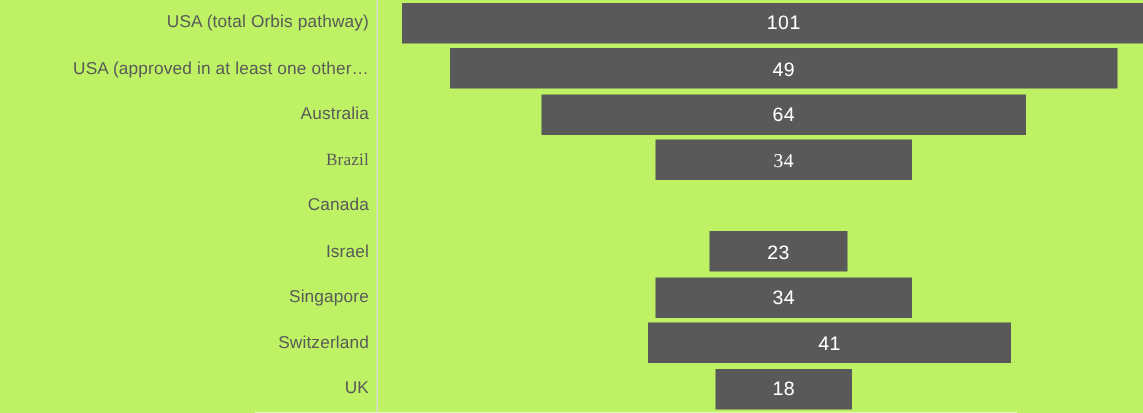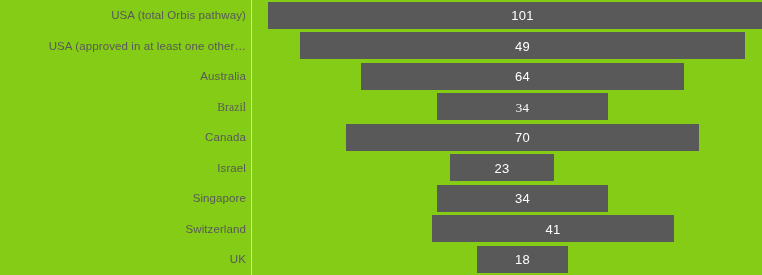--- a/index.html
+++ b/index.html
@@ -10,21 +10,21 @@
   body {
     width: 762px;
     height: 275px;
     font-family: "Liberation Sans", sans-serif;
     overflow: hidden;
   }
   #chart-root {
     position: relative;
     width: 762px;
     height: 275px;
-    background: #84cc16;
+    background: #bef264;
   }
   .plot-area {
     position: absolute;
     left: 0;
     top: 0;
     width: 762px;
     height: 275px;
   }
   .axis-line {
     position: absolute;
@@ -112,30 +112,25 @@
         <div class="row" style="top: 91.5px; font-family: Liberation Serif, serif;">
           <div class="cat-label">Brazil</div>
           <div class="bar-wrap">
             <div class="bar" style="width: 171.683px; left: 184.658px; background: rgb(89, 89, 89);">
               <span class="bar-value">34</span>
             </div>
           </div>
         </div>
         <div class="row" style="top: 122px;">
           <div class="cat-label">Canada</div>
-          <div class="bar-wrap">
-            <div class="bar" style="width: 353.465px; left: 93.7673px; background: rgb(89, 89, 89);">
-              <span class="bar-value">70</span>
-            </div>
-          </div>
         </div>
         <div class="row" style="top: 152.5px;">
           <div class="cat-label">Israel</div>
           <div class="bar-wrap">
-            <div class="bar" style="width: 104px; left: 198px; background: rgb(89, 89, 89);">
+            <div class="bar" style="width: 92px; left: 221px; background: rgb(89, 89, 89);">
               <span class="bar-value">23</span>
             </div>
           </div>
         </div>
         <div class="row" style="top: 183px;">
           <div class="cat-label">Singapore</div>
           <div class="bar-wrap">
             <div class="bar" style="width: 171.683px; left: 184.658px; background: rgb(89, 89, 89);">
               <span class="bar-value">34</span>
             </div>

